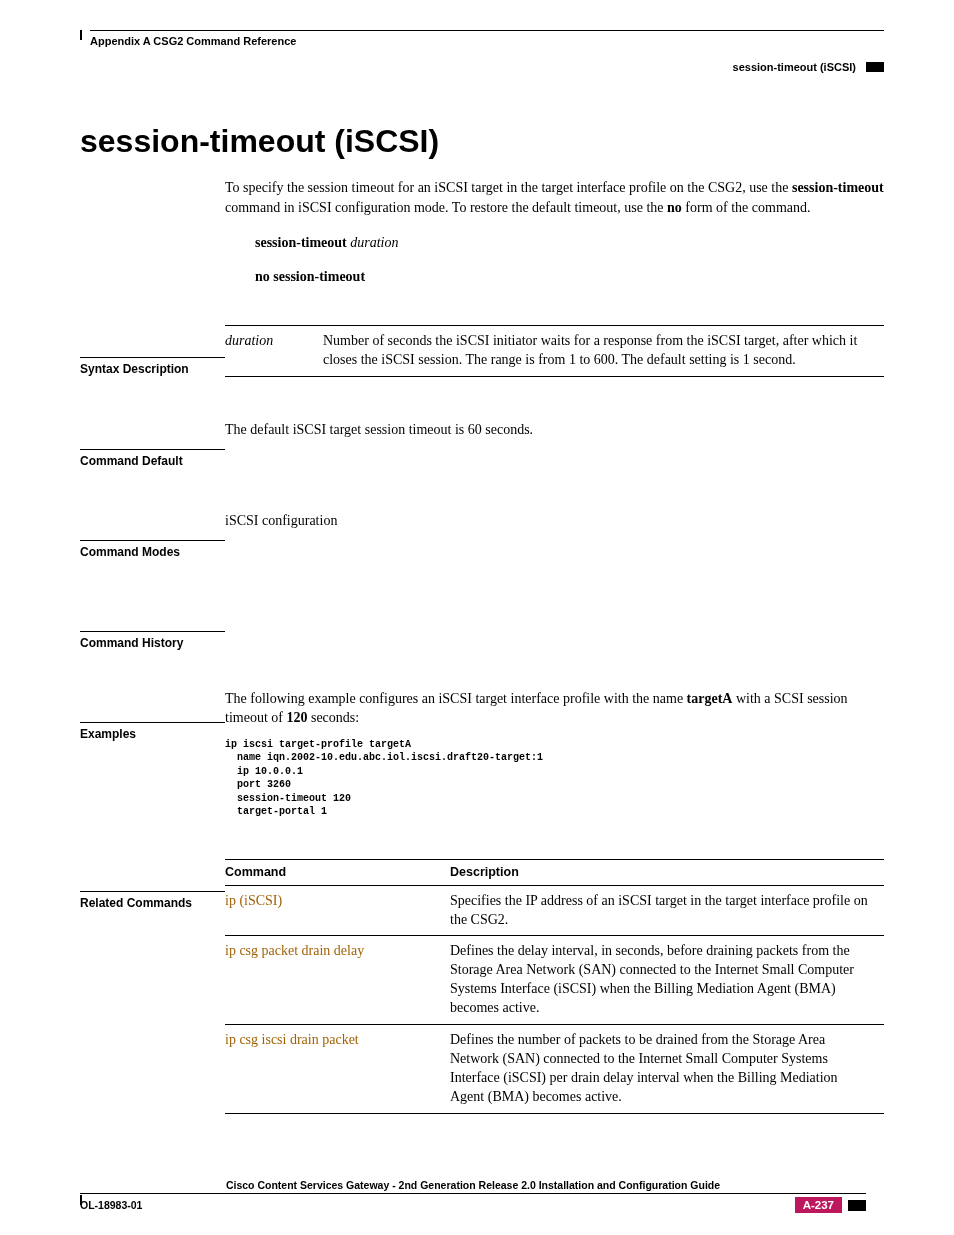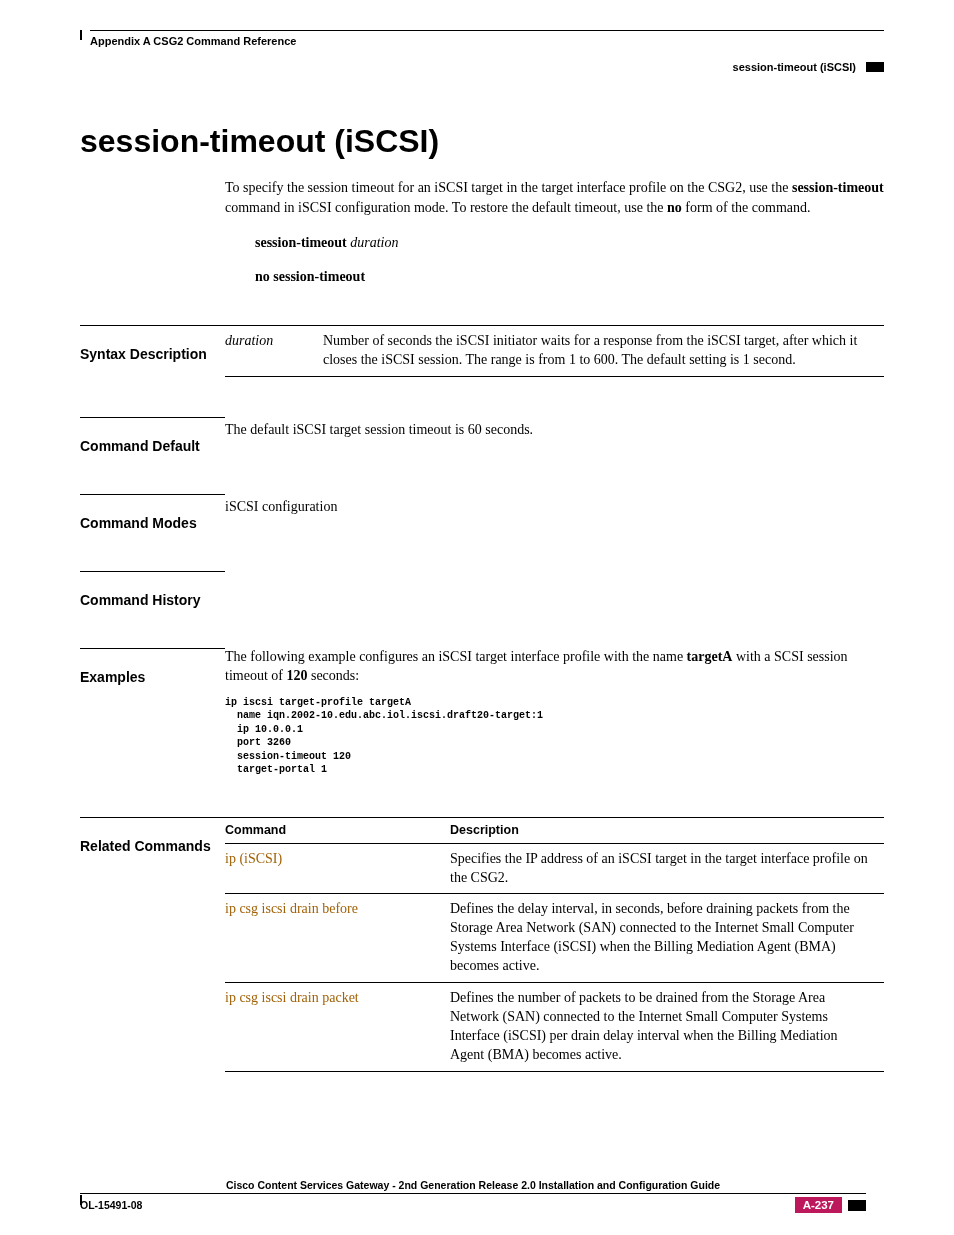--- a/index.html
+++ b/index.html
@@ -63,24 +63,25 @@
     margin-left: 145px;
   }
   .section-row {
     display: flex;
     margin-top: 40px;
   }
   .section-label {
     width: 145px;
     flex-shrink: 0;
     font-family: Arial, Helvetica, sans-serif;
-    font-size: 14px;
+    font-size: 12px;
     font-weight: bold;
     border-top: 1.5px solid #000;
-    padding-top: 20px;
+    padding-top: 4px;
+    margin-top: 32px;
   }
   .section-body {
     flex: 1;
     font-size: 14px;
     line-height: 1.35;
   }
   .intro {
     font-size: 14px;
     line-height: 1.4;
   }
@@ -288,36 +289,36 @@
         <tbody>
             <tr>
           <th>Command</th>
           <th>Description</th>
         </tr>
         <tr>
           <td><span class="cmd-link">ip (iSCSI)</span></td>
           <td>Specifies the IP address of an iSCSI target in the target interface profile on the CSG2.</td>
         </tr>
         <tr>
-          <td><span class="cmd-link">ip csg iscsi drain before</span></td>
+          <td><span class="cmd-link">ip csg packet drain delay</span></td>
           <td>Defines the delay interval, in seconds, before draining packets from the Storage Area Network (SAN) connected to the Internet Small Computer Systems Interface (iSCSI) when the Billing Mediation Agent (BMA) becomes active.</td>
         </tr>
         <tr>
           <td><span class="cmd-link">ip csg iscsi drain packet</span></td>
           <td>Defines the number of packets to be drained from the Storage Area Network (SAN) connected to the Internet Small Computer Systems Interface (iSCSI) per drain delay interval when the Billing Mediation Agent (BMA) becomes active.</td>
         </tr>
       </tbody>
         </table>
     </div>
   </div>
 
   <div class="footer">
     <div class="footer-title">Cisco Content Services Gateway - 2nd Generation Release 2.0 Installation and Configuration Guide</div>
     <div class="footer-row">
-      <span class="doc-id">OL-15491-08</span>
+      <span class="doc-id">OL-18983-01</span>
       <span class="page-num-group">
         <span class="page-num">A-237</span>
         <span class="end-block"></span>
       </span>
     </div>
   </div>
   <div class="left-tick-bottom"></div>
 
 </div>
 

